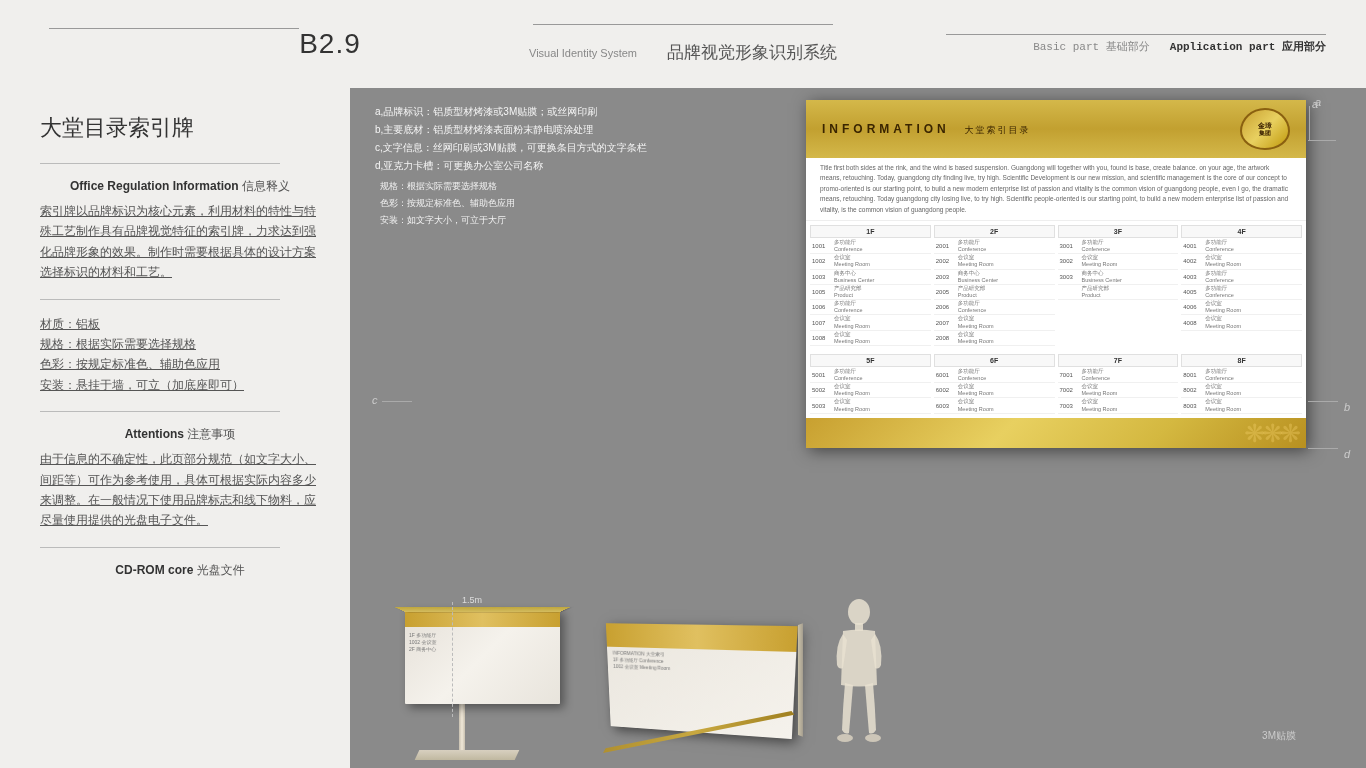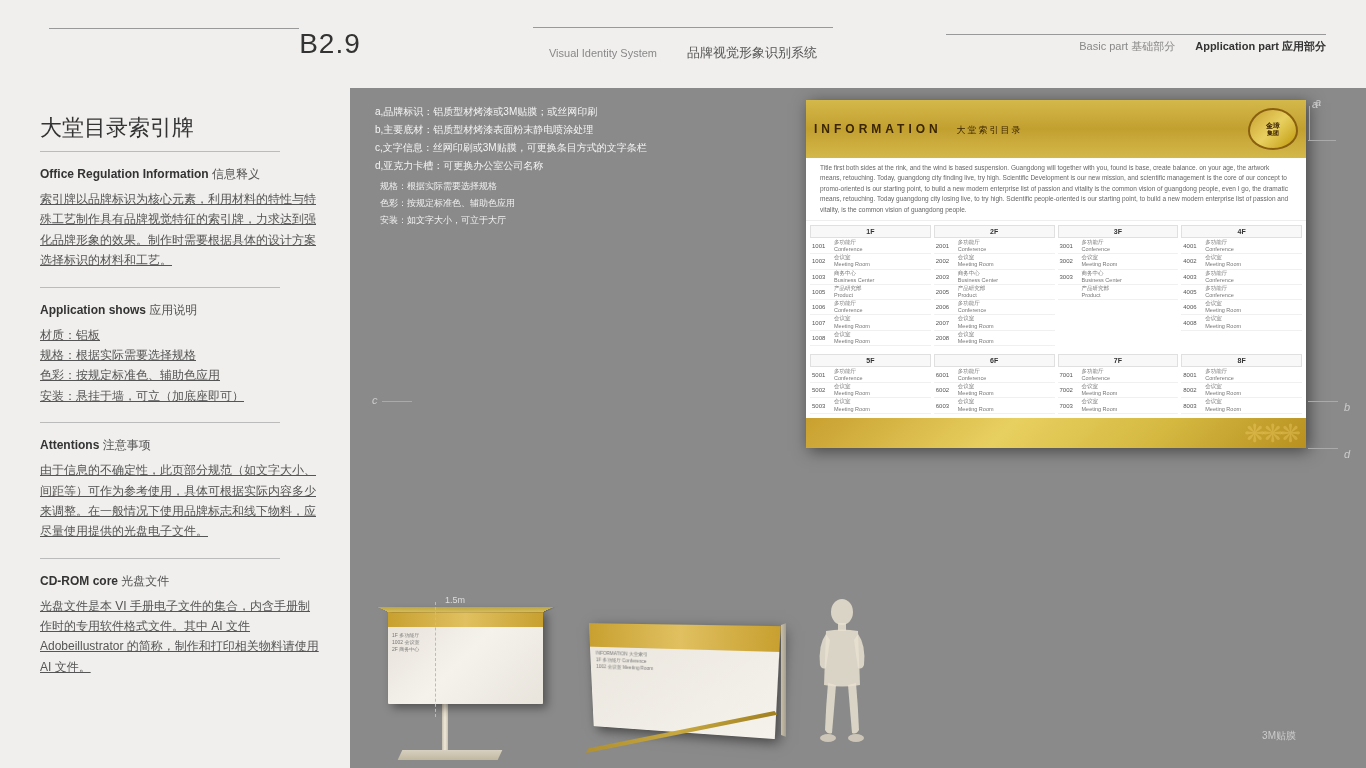--- a/index.html
+++ b/index.html
@@ -61,31 +61,32 @@
       align-items: center;
       font-size: 11px;
       color: #666;
     }
     .header-center-text .vis-system {
       color: #888;
       font-size: 11px;
     }
     .header-center-text .cn-text {
       color: #555;
-      font-size: 13px;
+      font-size: 17px;
     }
     .header-right {
       position: absolute;
       right: 40px;
       top: 50%;
       transform: translateY(-50%);
       display: flex;
       flex-direction: column;
       align-items: flex-end;
       gap: 4px;
+      font-family: Liberation Mono, monospace;
     }
     .header-right-line {
       width: 380px;
       height: 1px;
       background: #999;
       align-self: flex-end;
     }
     .header-right-text {
       display: flex;
       gap: 20px;
@@ -110,31 +111,32 @@
       background: #f0efed;
       padding: 20px 30px 20px 40px;
       overflow-y: auto;
       flex-shrink: 0;
       border-right: none;
     }
     .page-title {
       font-size: 22px;
       color: #333;
       font-weight: 400;
-      margin-bottom: 8px;
+      margin-bottom: 20px;
       padding-top: 5px;
     }
     .section {
       margin-bottom: 16px;
     }
     .section-title {
       font-size: 12px;
       font-weight: 700;
       color: #333;
       margin-bottom: 6px;
+      text-align: center;
     }
     .section-title .cn {
       font-weight: 400;
       color: #555;
     }
     .section-content {
       font-size: 12px;
       color: #555;
       line-height: 1.7;
       text-decoration: underline;
@@ -187,21 +189,21 @@
       top: 12px;
       right: 60px;
       width: 500px;
       background: white;
       box-shadow: 3px 3px 15px rgba(0,0,0,0.5);
     }
 
     
     .prev-gold-bar {
       background: linear-gradient(180deg, #d4b84a 0%, #c2a030 50%, #d4b84a 100%);
-      padding: 8px 8px;
+      padding: 8px 16px;
       display: flex;
       align-items: center;
       justify-content: space-between;
     }
     .prev-title-block {}
     .prev-title-en {
       font-size: 12px;
       font-weight: 700;
       color: #3a2500;
       letter-spacing: 4px;
@@ -332,24 +334,20 @@
       <div class="section-title">
         <span>Office Regulation Information</span>
         <span class="cn">信息释义</span>
       </div>
       <div class="section-content">索引牌以品牌标识为核心元素，利用材料的特性与特殊工艺制作具有品牌视觉特征的索引牌，力求达到强化品牌形象的效果。制作时需要根据具体的设计方案选择标识的材料和工艺。</div>
     </div>
 
     <div class="section-divider"></div>
 
     <div class="section">
-      <div class="section-title">
-        <span>Application shows</span>
-        <span class="cn">应用说明</span>
-      </div>
       <div class="section-content">
         <div>材质：铝板</div>
         <div>规格：根据实际需要选择规格</div>
         <div>色彩：按规定标准色、辅助色应用</div>
         <div>安装：悬挂于墙，可立（加底座即可）</div>
       </div>
     </div>
 
     <div class="section-divider"></div>
 
@@ -361,21 +359,20 @@
       <div class="section-content">由于信息的不确定性，此页部分规范（如文字大小、间距等）可作为参考使用，具体可根据实际内容多少来调整。在一般情况下使用品牌标志和线下物料，应尽量使用提供的光盘电子文件。</div>
     </div>
 
     <div class="section-divider"></div>
 
     <div class="section">
       <div class="section-title">
         <span>CD-ROM core</span>
         <span class="cn">光盘文件</span>
       </div>
-      <div class="section-content">光盘文件是本 VI 手册电子文件的集合，内含手册制作时的专用软件格式文件。其中 AI 文件 Adobeillustrator 的简称，制作和打印相关物料请使用 AI 文件。</div>
     </div>
   </div>
 
   <div class="right-panel">
     <div class="right-panel-inner">
 
       <div class="right-desc">
         <div>a,品牌标识：铝质型材烤漆或3M贴膜；或丝网印刷</div>
         <div>b,主要底材：铝质型材烤漆表面粉末静电喷涂处理</div>
         <div>c,文字信息：丝网印刷或3M贴膜，可更换条目方式的文字条栏</div>
@@ -596,21 +593,21 @@
 
       <div style="position:absolute;top:46%;right:16px;font-size:11px;color:#ccc;font-style:italic;">b</div>
       <div style="position:absolute;top:46%;right:28px;width:30px;height:1px;background:#aaa;"></div>
 
       <div style="position:absolute;top:45%;left:22px;font-size:11px;color:#ccc;font-style:italic;">c</div>
       <div style="position:absolute;top:46%;left:32px;width:30px;height:1px;background:#aaa;"></div>
 
       <div style="position:absolute;top:53%;right:16px;font-size:11px;color:#ccc;font-style:italic;">d</div>
       <div style="position:absolute;top:53%;right:28px;width:30px;height:1px;background:#aaa;"></div>
 
-      <div style="position:absolute;bottom:8px;left:20px;display:flex;align-items:flex-end;gap:10px;">
+      <div style="position:absolute;bottom:8px;left:37px;display:flex;align-items:flex-end;gap:10px;">
 
         <div style="position:relative;width:200px;height:170px;">
 
           <div style="position:absolute;bottom:0;left:30px;width:100px;height:10px;background:linear-gradient(180deg,#d8d0c0,#c0b8a0);transform:skewX(-25deg);"></div>
 
           <div style="position:absolute;bottom:10px;left:72px;width:6px;height:50px;background:linear-gradient(90deg,#c8c0b0,#f0e8d8,#c8c0b0);"></div>
 
           <div style="position:absolute;bottom:56px;left:18px;width:155px;height:95px;background:linear-gradient(135deg,#e5e0d8,#f5f2ec,#e8e4dc);box-shadow:4px 4px 10px rgba(0,0,0,0.4);border-radius:1px;">
             <div style="height:18px;background:linear-gradient(90deg,#c8a030,#e0c060,#c8a030);margin-bottom:3px;"></div>
             <div style="padding:2px 4px;font-size:5px;color:#777;line-height:1.4;">

